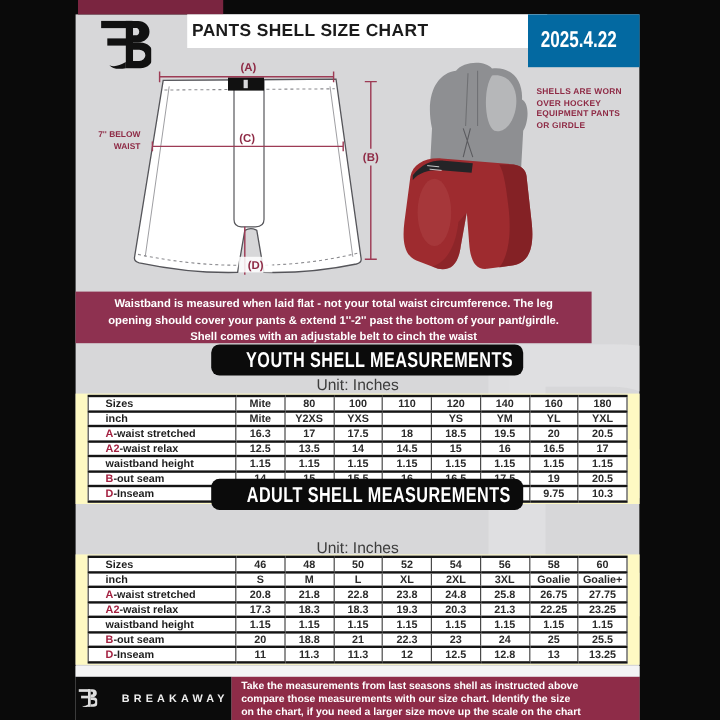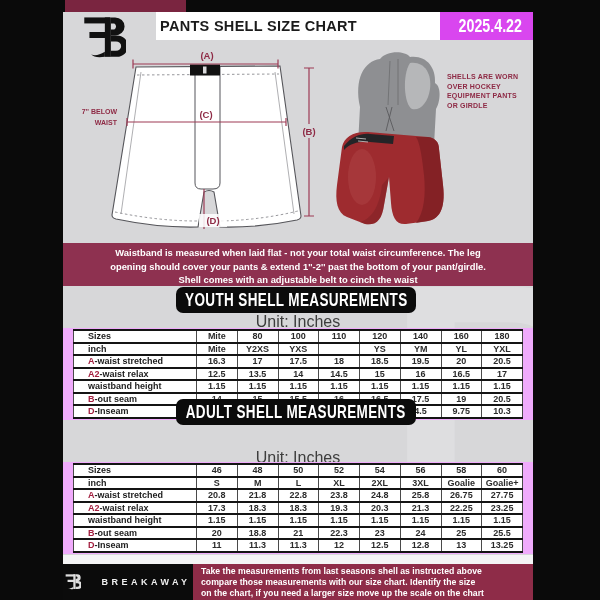--- a/index.html
+++ b/index.html
@@ -9,37 +9,37 @@
   .content-bg{position:absolute;left:63px;top:0;width:470px;height:600px;background:#d7d7d9;}
   .top-strip{position:absolute;left:0;top:0;width:600px;height:12px;background:#0a0a0a;}
   .top-strip-maroon{position:absolute;left:65px;top:0;width:121px;height:12px;background:#7a2540;}
   .watermark-wrap{position:absolute;left:63px;top:12px;width:470px;height:546px;overflow:hidden;z-index:1;}
   .watermark{position:absolute;left:322px;top:238px;font-size:330px;font-weight:bold;
              color:#e4e4e6;opacity:.6;line-height:300px;}
   .z2{z-index:2;}
   .title-box{position:absolute;left:140px;top:12px;width:300px;height:28px;background:#ffffff;
              display:flex;align-items:center;padding-left:4px;box-sizing:border-box;margin-left:16px;}
   .title-box span{font-size:14.5px;font-weight:bold;color:#1b1b1b;letter-spacing:.3px;}
-  .date-box{position:absolute;left:440px;top:12px;width:93px;height:28px;background:#d946ef;
-            display:flex;align-items:center;justify-content:flex-end;}
+  .date-box{position:absolute;left:440px;top:12px;width:93px;height:44px;background:#0369a1;
+            display:flex;align-items:center;justify-content:flex-start;}
   .cond{display:inline-block;transform:scaleX(.75);transform-origin:center;white-space:nowrap;}
   .date-box span{font-size:19px;font-weight:bold;color:#fff;}
   .logo-header{position:absolute;left:82px;top:14px;}
   .diagram{position:absolute;left:73px;top:48px;}
   .shell-img{position:absolute;left:332px;top:45px;}
   .shell-note{position:absolute;left:447px;top:72px;width:85px;font-size:7px;font-weight:bold;
               color:#8e2a45;line-height:9.5px;white-space:pre-line;letter-spacing:.2px;}
-  .info-band{position:absolute;left:63px;top:243px;width:470px;height:43px;background:#8e3150;
+  .info-band{position:absolute;left:63px;top:243px;width:430px;height:43px;background:#8e3150;
              color:#fff;font-size:9.4px;font-weight:bold;text-align:center;line-height:13.5px;
              white-space:pre-line;padding-top:3px;box-sizing:border-box;}
   .banner{position:absolute;left:176px;width:240px;height:26px;background:#0b0b0b;border-radius:7px;
-          display:flex;align-items:center;justify-content:center;}
+          display:flex;align-items:center;justify-content:center;padding-left:20px;}
   .banner span{font-size:18px;font-weight:bold;color:#fff;letter-spacing:.5px;}
-  .unit{position:absolute;left:63px;width:470px;text-align:center;font-size:16px;color:#3d3d3d;}
-  .table-wrap{position:absolute;left:63px;width:470px;background:#f0abfc;padding:1px 10px;box-sizing:border-box;}
+  .unit{position:absolute;left:63px;width:470px;text-align:center;font-size:13px;color:#3d3d3d;}
+  .table-wrap{position:absolute;left:63px;width:470px;background:#fef9c3;padding:1px 10px;box-sizing:border-box;}
   table.sizetable{border-collapse:collapse;width:450px;table-layout:fixed;background:#fff;}
   table.sizetable td{border:1px solid #4a4a4a;border-top:2px solid #141414;border-bottom:2px solid #141414;
           height:10.5px;font-size:9px;text-align:center;padding:0;color:#2b2b2b;font-weight:bold;
           overflow:hidden;white-space:nowrap;}
   table.sizetable td:first-child{width:108px;text-align:left;padding-left:14px;color:#1c1c1c;}
   .pfx{color:#a32040;}
   .white-strip{position:absolute;left:63px;top:555px;width:470px;height:9px;background:#f4f4f5;}
   .footer{position:absolute;left:63px;top:564px;width:470px;height:36px;display:flex;}
   .footer-brand{width:130px;height:36px;background:#0b0b0b;display:flex;align-items:center;
                 justify-content:center;gap:20px;}

